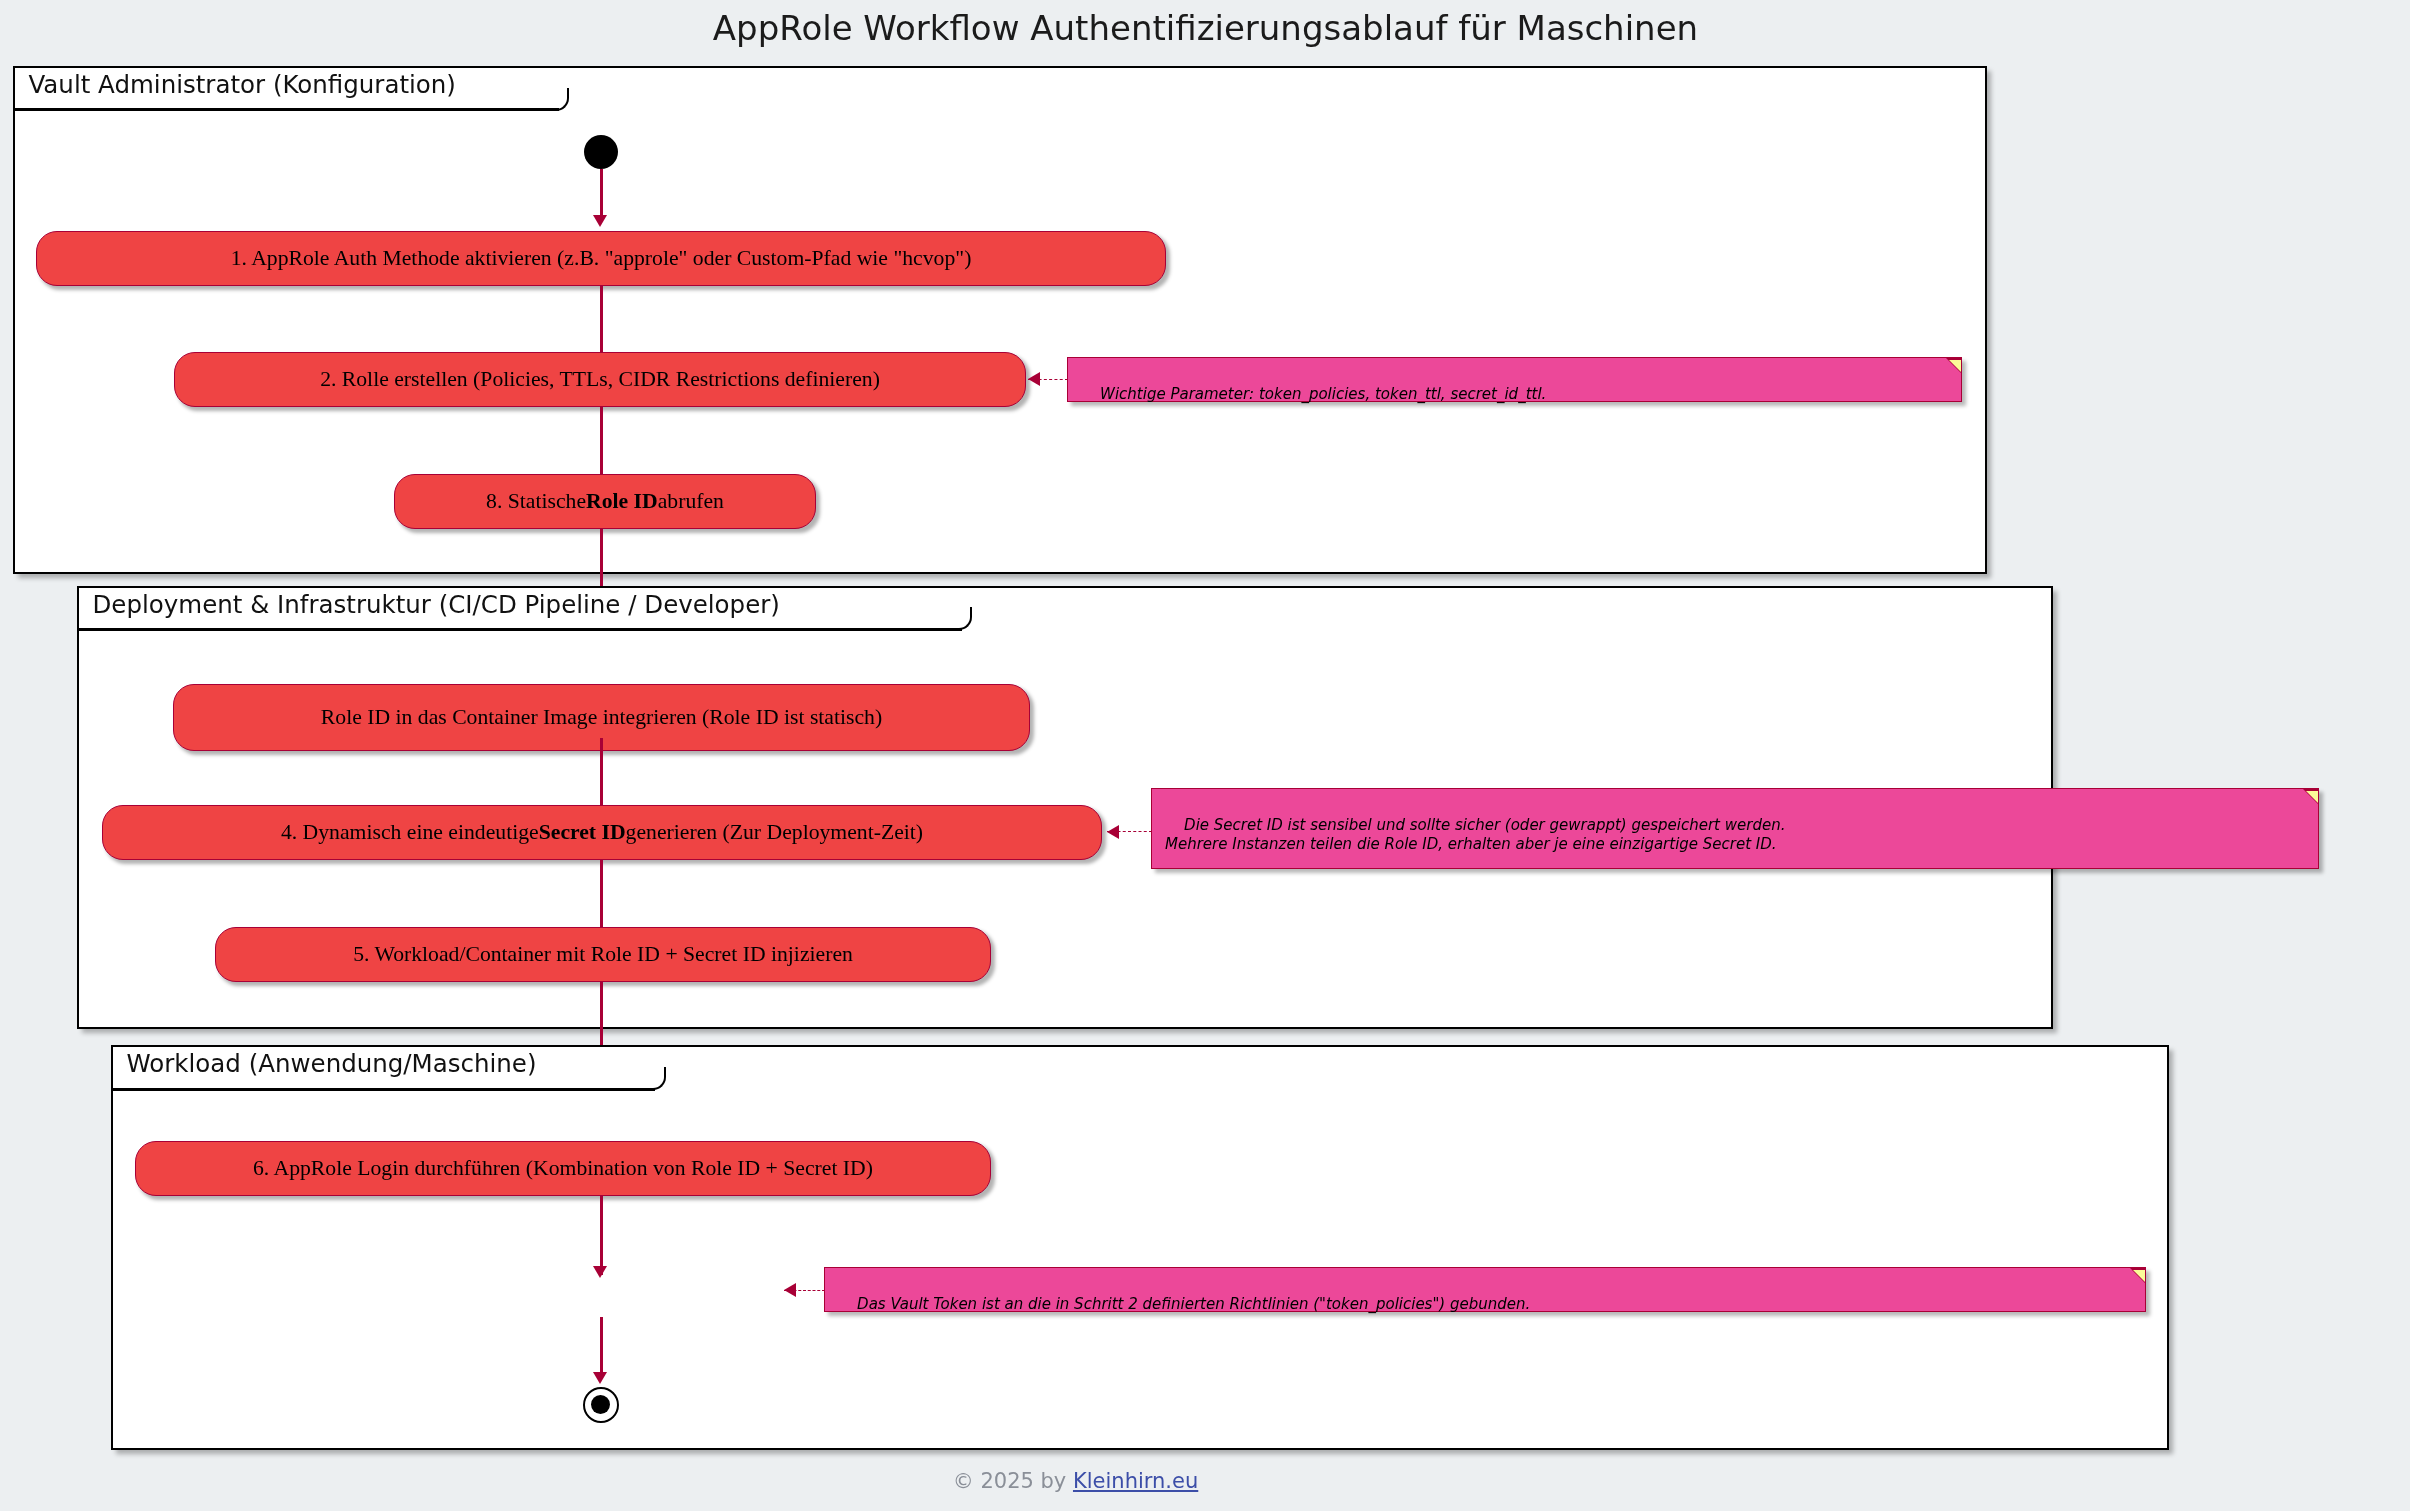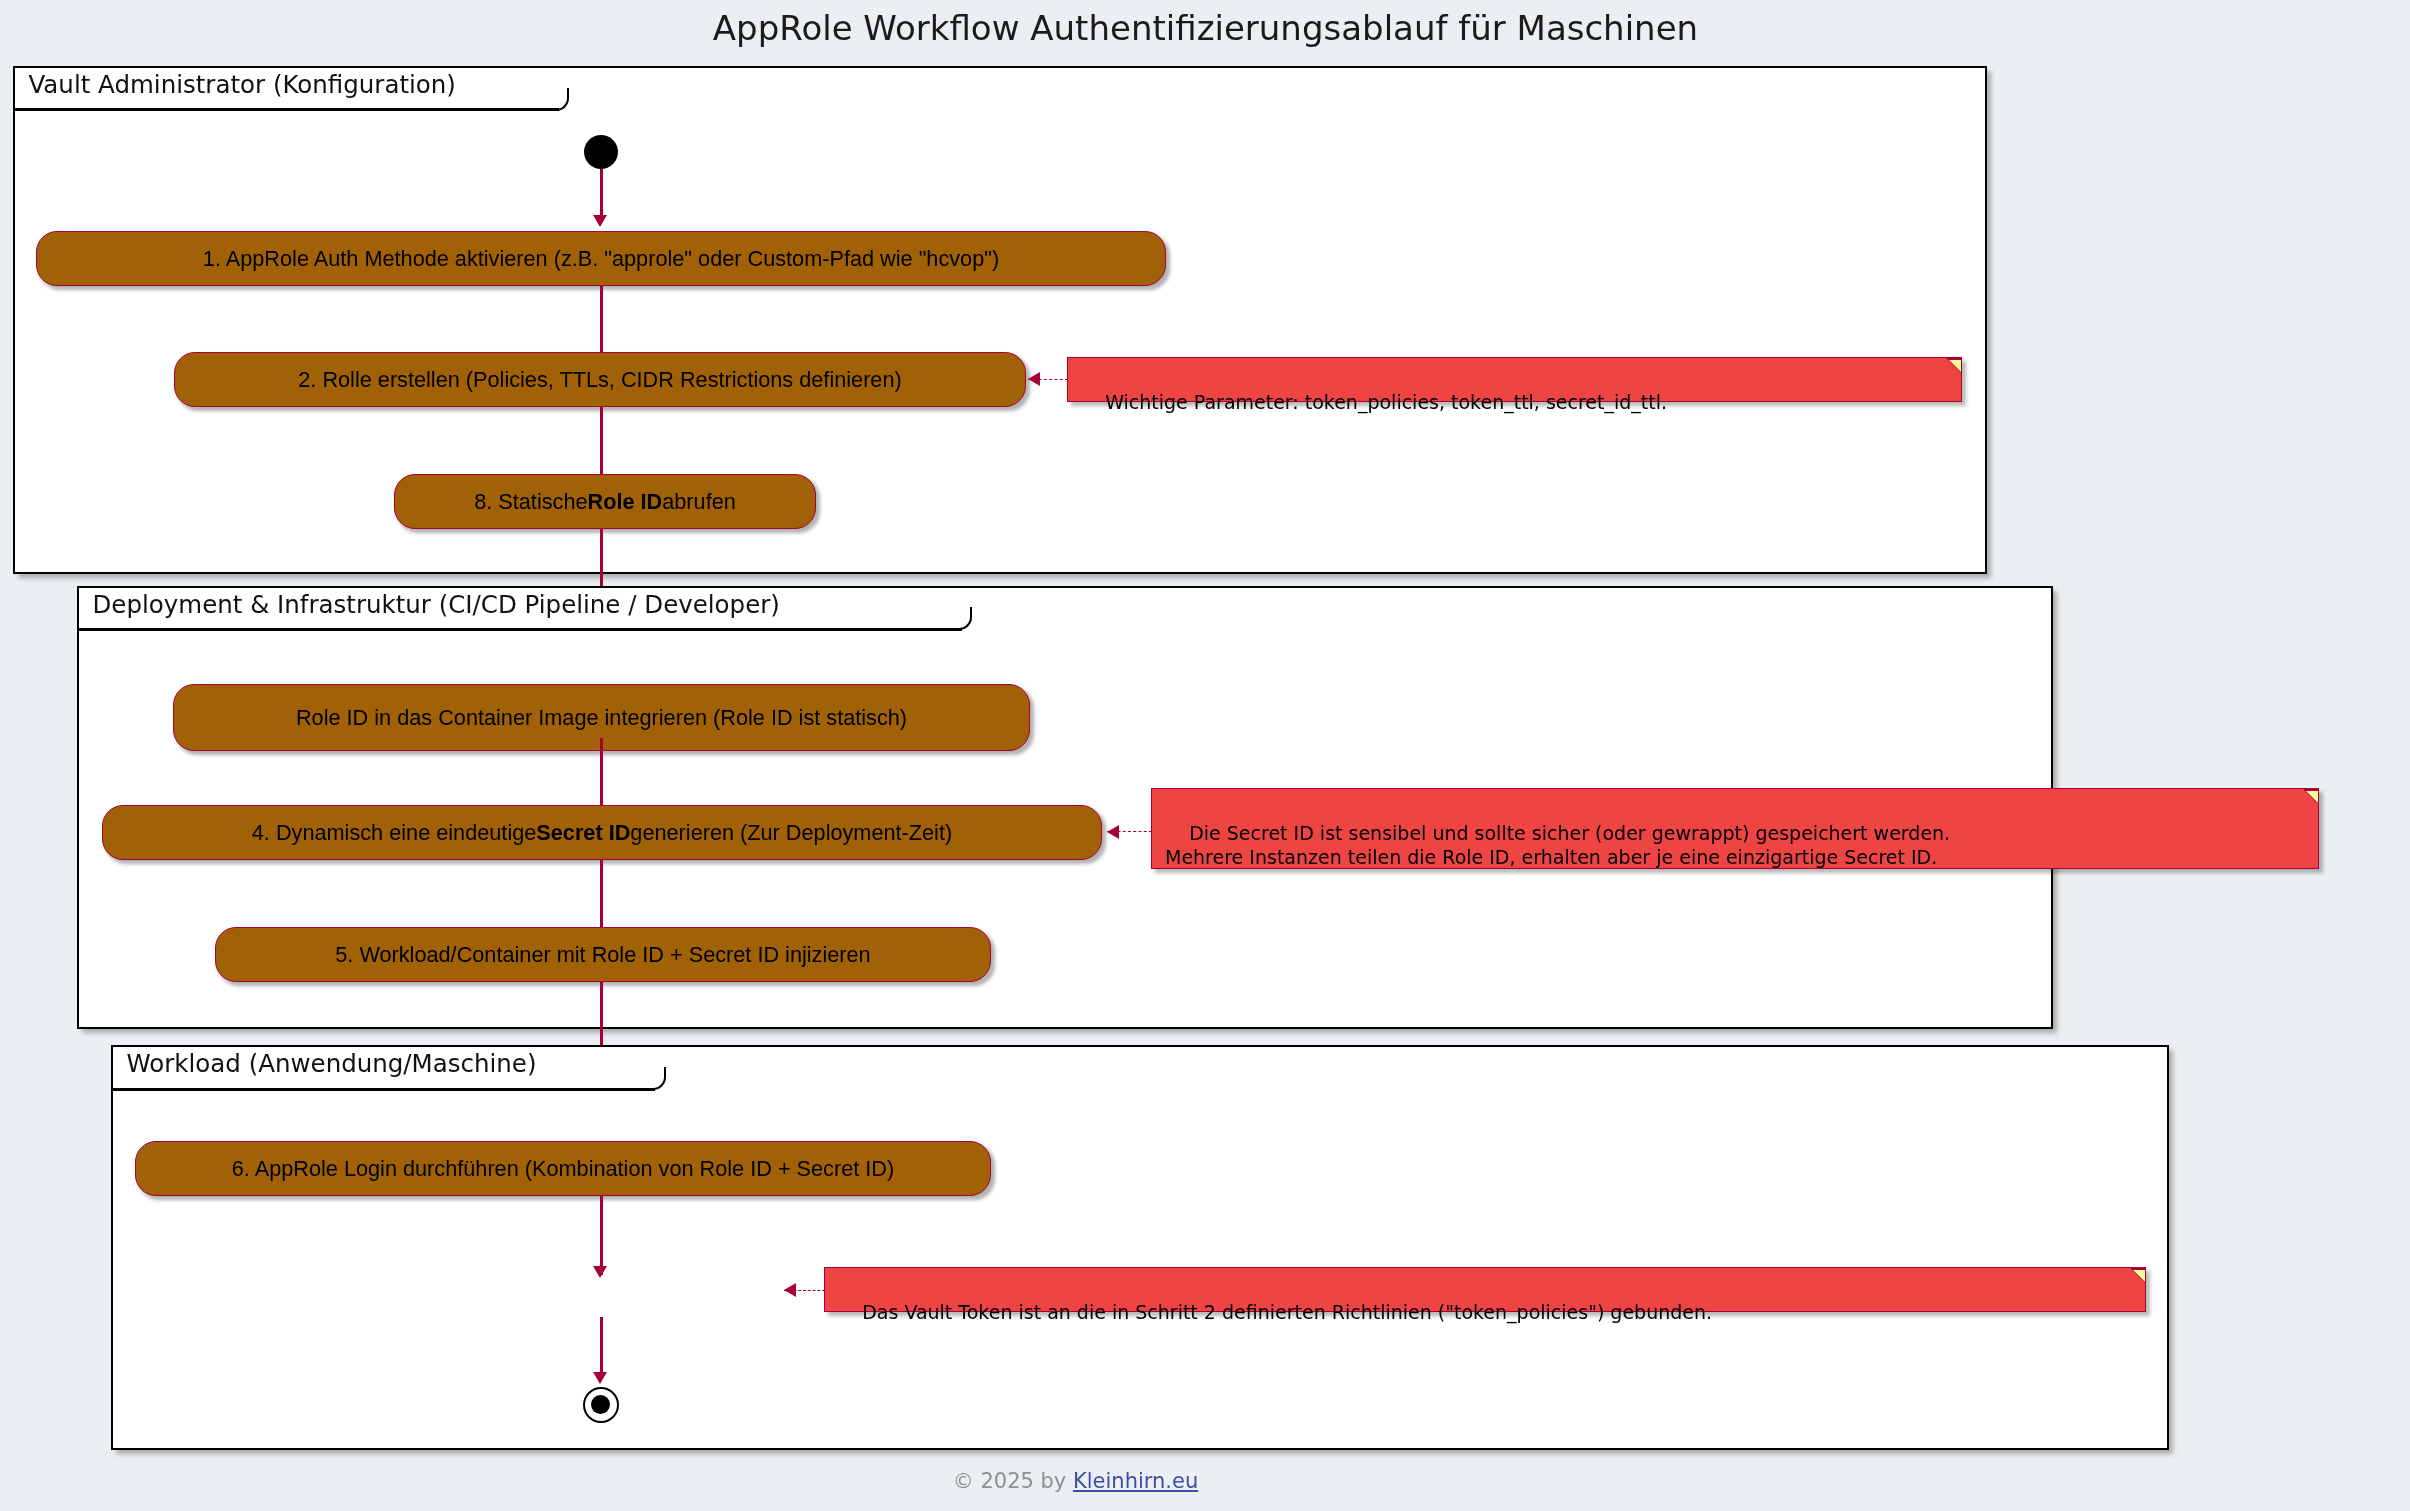--- a/index.html
+++ b/index.html
@@ -57,48 +57,49 @@
     position: absolute;
     width: 21px;
     height: 21px;
     border-bottom: 2.8px solid #000000;
     border-right: 2.8px solid #000000;
     border-bottom-right-radius: 13px;
   }
   
   .activity {
     position: absolute;
-    background: #a16207;
+    background: #ef4444;
     border: 1.9px solid #a80036;
     border-radius: 21px;
     box-sizing: border-box;
     display: flex;
     align-items: center;
     justify-content: center;
     color: #000000;
     font-size: 21.7px;
     padding: 0 17px;
     white-space: nowrap;
     box-shadow: 3.8px 3.8px 3.8px rgba(0,0,0,0.30);
-    font-family: Liberation Sans, sans-serif;
+    font-family: Liberation Serif, serif;
   }
   .activity b { font-weight: bold; }
   
   .note {
     position: absolute;
-    background: #ef4444;
+    background: #ec4899;
     border: 1.9px solid #a80036;
     box-sizing: border-box;
     color: #000000;
-    font-size: 19px;
+    font-size: 15px;
     padding: 7.5px 13px 7.5px 13px;
     line-height: 1.28;
     white-space: pre;
     box-shadow: 3.8px 3.8px 3.8px rgba(0,0,0,0.28);
     font-family: "DejaVu Sans", sans-serif;
+    font-style: italic;
   }
   .note-fold {
     position: absolute;
     top: 0;
     right: 0;
     width: 0;
     height: 0;
     border-left: 15px solid transparent;
     border-top: 15px solid #a80036;
   }

